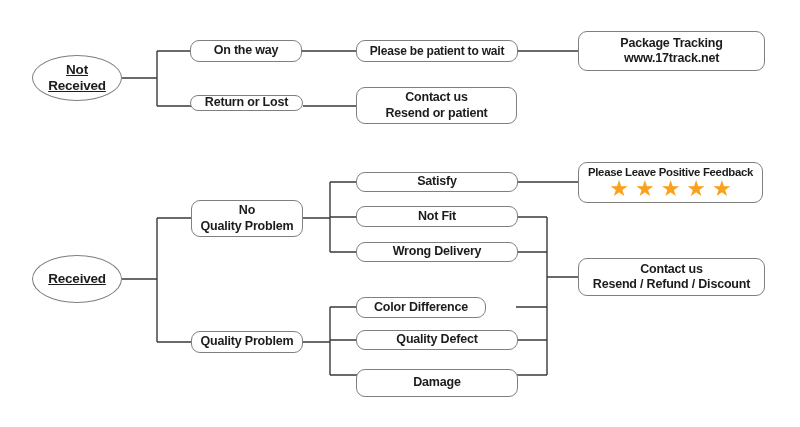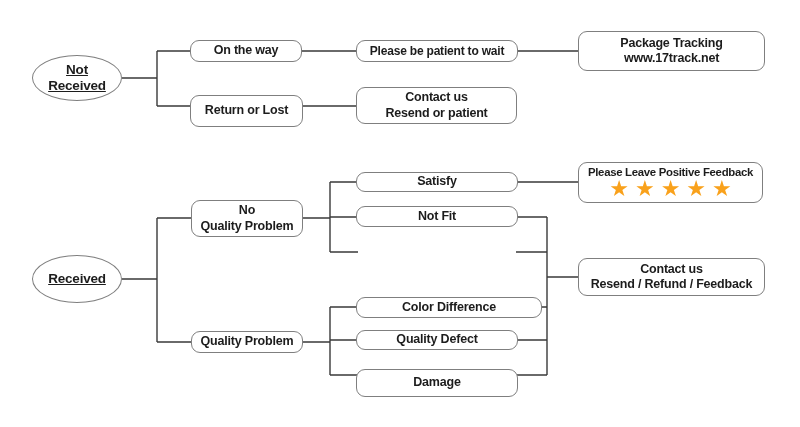--- a/index.html
+++ b/index.html
@@ -71,21 +71,21 @@
 
   <div class="node box" style="left:356px;top:40px;width:162px;height:22px;font-size:12px">
     <span>Please be patient to wait</span>
   </div>
 
   <div class="node box" style="left:578px;top:31px;width:187px;height:40px">
     <span class="ln">Package Tracking</span>
     <span class="ln">www.17track.net</span>
   </div>
 
-  <div class="node box" style="left:190px;top:95px;width:113px;height:32px">
+  <div class="node box" style="left:190px;top:95px;width:113px;height:16px">
     <span>Return or Lost</span>
   </div>
 
   <div class="node box" style="left:356px;top:87px;width:161px;height:37px">
     <span class="ln">Contact us</span>
     <span class="ln">Resend or patient</span>
   </div>
 
   <div class="node ellipse" style="left:32px;top:255px;width:90px;height:48px">
     <span>Received</span>
@@ -101,36 +101,39 @@
   </div>
 
   <div class="node box" style="left:356px;top:172px;width:162px;height:20px">
     <span>Satisfy</span>
   </div>
 
   <div class="node box" style="left:356px;top:206px;width:162px;height:21px">
     <span>Not Fit</span>
   </div>
 
+  <div class="node box" style="left:356px;top:242px;width:162px;height:20px">
+    <span>Wrong Delivery</span>
+  </div>
 
-  <div class="node box" style="left:356px;top:297px;width:186px;height:21px">
+  <div class="node box" style="left:356px;top:297px;width:130px;height:21px">
     <span>Color Difference</span>
   </div>
 
   <div class="node box" style="left:356px;top:330px;width:162px;height:20px">
     <span>Quality Defect</span>
   </div>
 
   <div class="node box" style="left:356px;top:369px;width:162px;height:28px">
     <span>Damage</span>
   </div>
 
   <div class="node box" style="left:578px;top:162px;width:185px;height:41px">
     <span class="fb-label">Please Leave Positive Feedback</span>
     <span class="stars">★★★★★</span>
   </div>
 
   <div class="node box" style="left:578px;top:258px;width:187px;height:38px">
     <span class="ln">Contact us</span>
-    <span class="ln">Resend / Refund / Feedback</span>
+    <span class="ln">Resend / Refund / Discount</span>
   </div>
 
 </div>
 
 </body></html>

